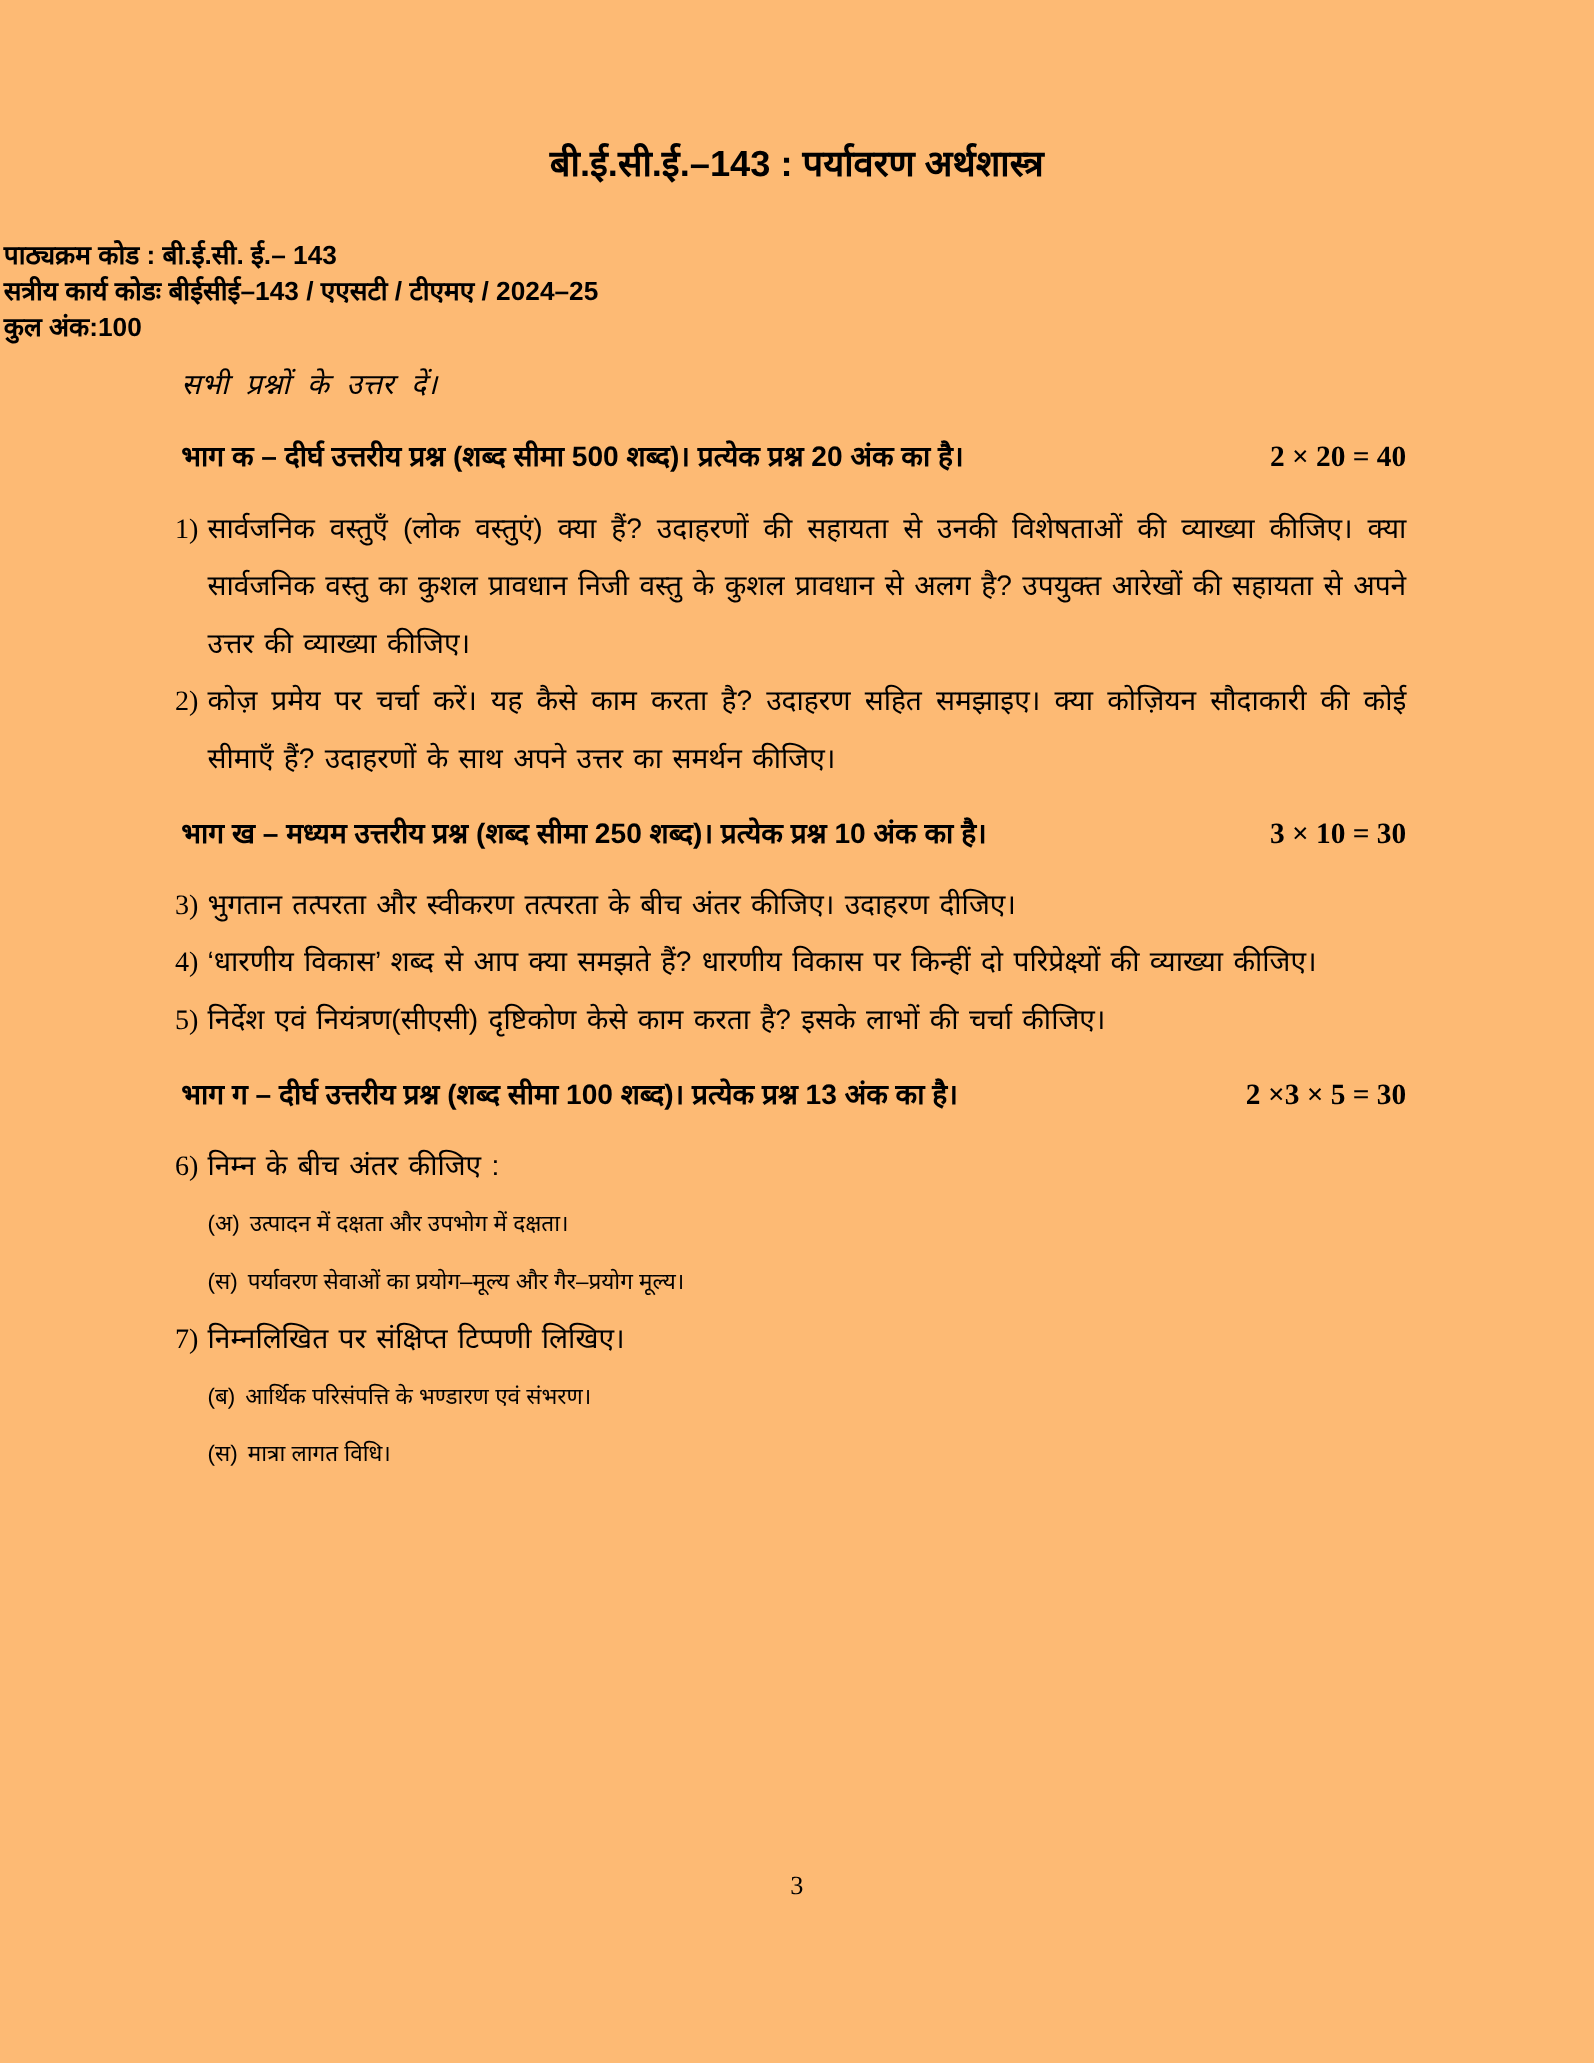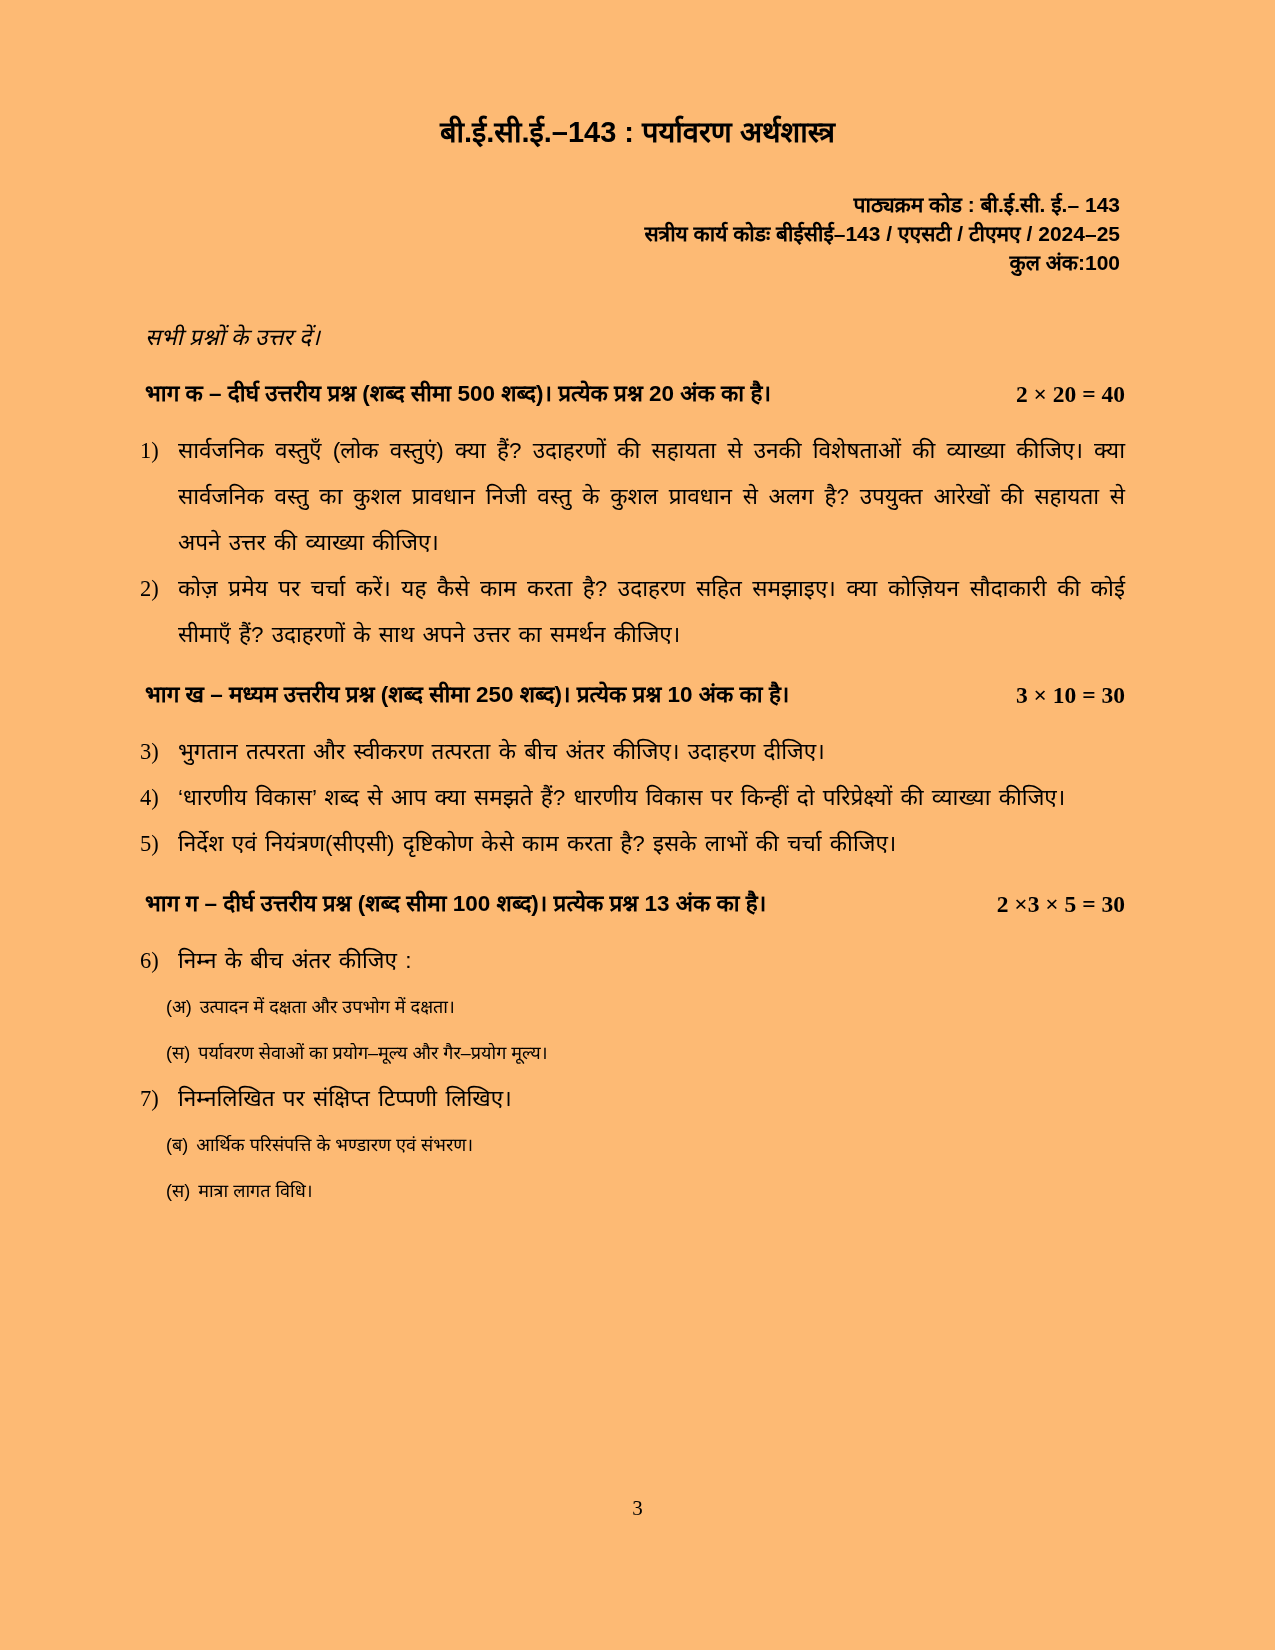--- a/index.html
+++ b/index.html
@@ -15,30 +15,30 @@
   .title {
     margin:0;
     padding-top:112px;
     text-align:center;
     font-size:29px;
     font-weight:bold;
     line-height:40px;
   }
   .header-block {
     margin:38px 155px 0 3px;
-    text-align:right;
     font-weight:bold;
     font-size:21px;
     line-height:29px;
   }
   .instruction {
-    margin:40px 150px 0 145px;
+    margin:12px 150px 0 145px;
     font-style:italic;
     font-size:23px;
     line-height:40px;
+    font-family:Liberation Mono, monospace;
   }
   .section-heading {
     display:flex;
     justify-content:space-between;
     align-items:flex-start;
     margin:14px 150px 11px 145px;
     font-weight:bold;
     font-size:22.5px;
     line-height:46px;
   }
@@ -57,21 +57,20 @@
   }
   .qnum {
     flex:0 0 26px;
     font-family:"Liberation Serif", serif;
     font-size:22.5px;
   }
   .qtext {
     flex:1;
     text-align:justify;
     word-spacing:2px;
-    margin-left:12px;
   }
   .subitem {
     margin:0 150px 0 166px;
     font-size:18px;
     line-height:46px;
   }
   .subitem .marker { margin-right:8px; }
   .page-number {
     position:absolute;
     top:1496px; left:0; right:0;

